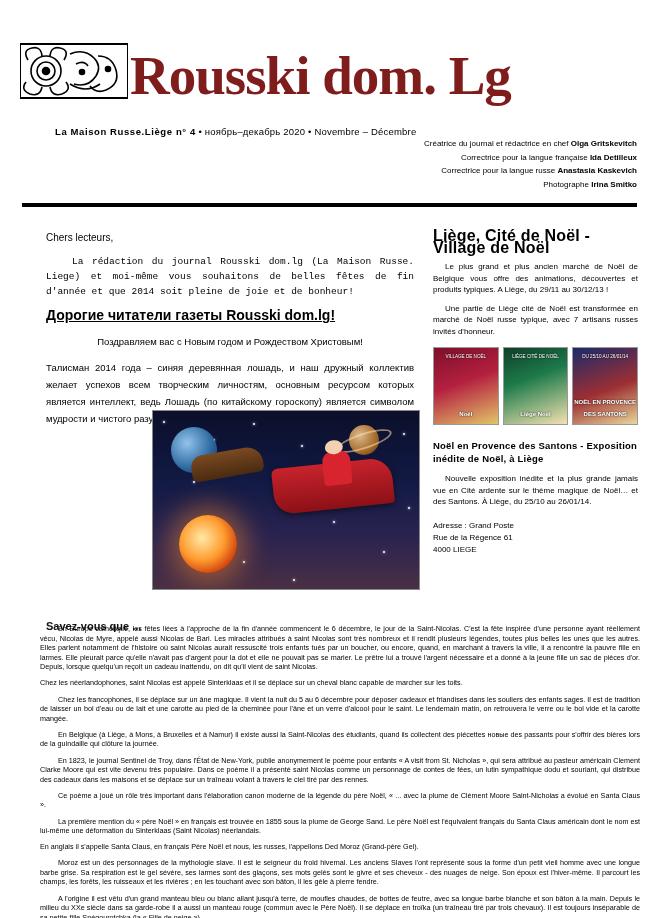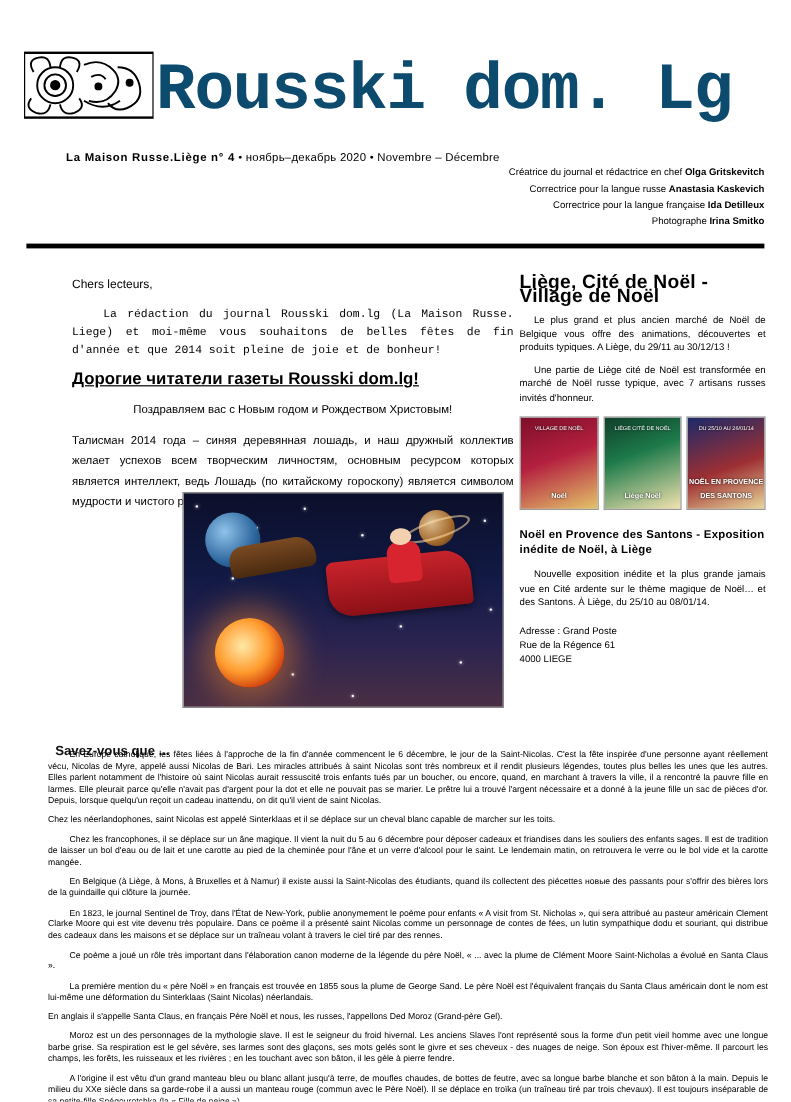--- a/index.html
+++ b/index.html
@@ -15,26 +15,26 @@
   }
   .page { position: relative; width: 659px; height: 918px; padding: 0; }
 
   
   .masthead { position: relative; height: 128px; }
   .logo-wrap {
     position: absolute; left: 20px; top: 38px; width: 108px; height: 66px;
   }
   .masthead-title {
     position: absolute; left: 130px; top: 48px;
-    font-family: Liberation Mono, monospace;
+    font-family: Liberation Serif, serif;
     font-weight: bold;
     font-size: 55px;
     letter-spacing: -1px;
     line-height: 1;
-    color: #0c4a6e;
+    color: #7f1d1d;
   }
   .masthead-sub {
     position: absolute; left: 31px; top: 126px;
     font-size: 9.5px; color: #000;
   }
   .masthead-sub .b { font-weight: bold; letter-spacing: .6px; padding-left: 24px; }
   .masthead-sub .thin { letter-spacing: .2px; }
 
   .credits {
     position: absolute; right: 22px; top: 137px;
@@ -47,21 +47,21 @@
 
   .rule {
     position: absolute; left: 22px; right: 22px; top: 203px;
     height: 4px; background: #000;
   }
 
   
   .content { position: absolute; left: 0; top: 212px; width: 659px; }
 
   .left-col {
-    position: absolute; left: 60px; top: 18px; width: 368px;
+    position: absolute; left: 46px; top: 18px; width: 368px;
     font-size: 9.5px; line-height: 15px; color: #000;
   }
   .right-col {
     position: absolute; left: 433px; top: 18px; width: 205px;
     font-size: 8px; line-height: 11.5px; color: #000;
   }
 
   .greet { font-size: 10px; margin-bottom: 9px; }
   .para { text-align: justify; margin: 0 0 9px 0; }
   .indent { text-indent: 26px; font-family: Liberation Mono, monospace; }
@@ -198,26 +198,26 @@
       <span class="b">La  Maison  Russe.Liège  n° 4</span>
       <span class="thin">• ноябрь–декабрь 2020 • Novembre – Décembre</span>
     </div>
 
     <div class="credits">
       <div>
         <span>Créatrice du journal et rédactrice en chef</span>
         <span class="name">Olga Gritskevitch</span>
       </div>
       <div>
+        <span>Correctrice pour la langue française</span>
+        <span class="name">Ida Detilleux</span>
+      </div>
+      <div>
         <span>Correctrice pour la langue russe</span>
         <span class="name">Anastasia Kaskevich</span>
-      </div>
-      <div>
-        <span>Correctrice pour la langue française</span>
-        <span class="name">Ida Detilleux</span>
       </div>
       <div>
         <span>Photographe</span>
         <span class="name">Irina Smitko</span>
       </div>
     </div>
 
     <div class="rule"></div>
   </div>
 
@@ -274,21 +274,21 @@
           <div class="topcap">LIÈGE CITÉ DE NOËL</div>
           <div class="cap">Liège Noël</div>
         </div>
         <div class="rc-img c">
           <div class="topcap">DU 25/10 AU 26/01/14</div>
           <div class="cap">NOËL EN PROVENCE DES SANTONS</div>
         </div>
       </div>
 
       <div class="rc-title small">Noël  en  Provence  des  Santons - Exposition inédite de Noël, à Liège</div>
-      <p class="rc-p">Nouvelle exposition inédite et la plus grande jamais vue en Cité ardente sur le thème magique de Noël… et des Santons. À Liège, du 25/10 au 08/01/14.</p>
+      <p class="rc-p">Nouvelle exposition inédite et la plus grande jamais vue en Cité ardente sur le thème magique de Noël… et des Santons. À Liège, du 25/10 au 26/01/14.</p>
 
       <div class="addr">
         <div>
           <span class="lbl">Adresse :</span>
           <span>Grand Poste</span>
         </div>
         <div>Rue de la Régence 61</div>
         <div>4000 LIEGE</div>
       </div>
     </div>

